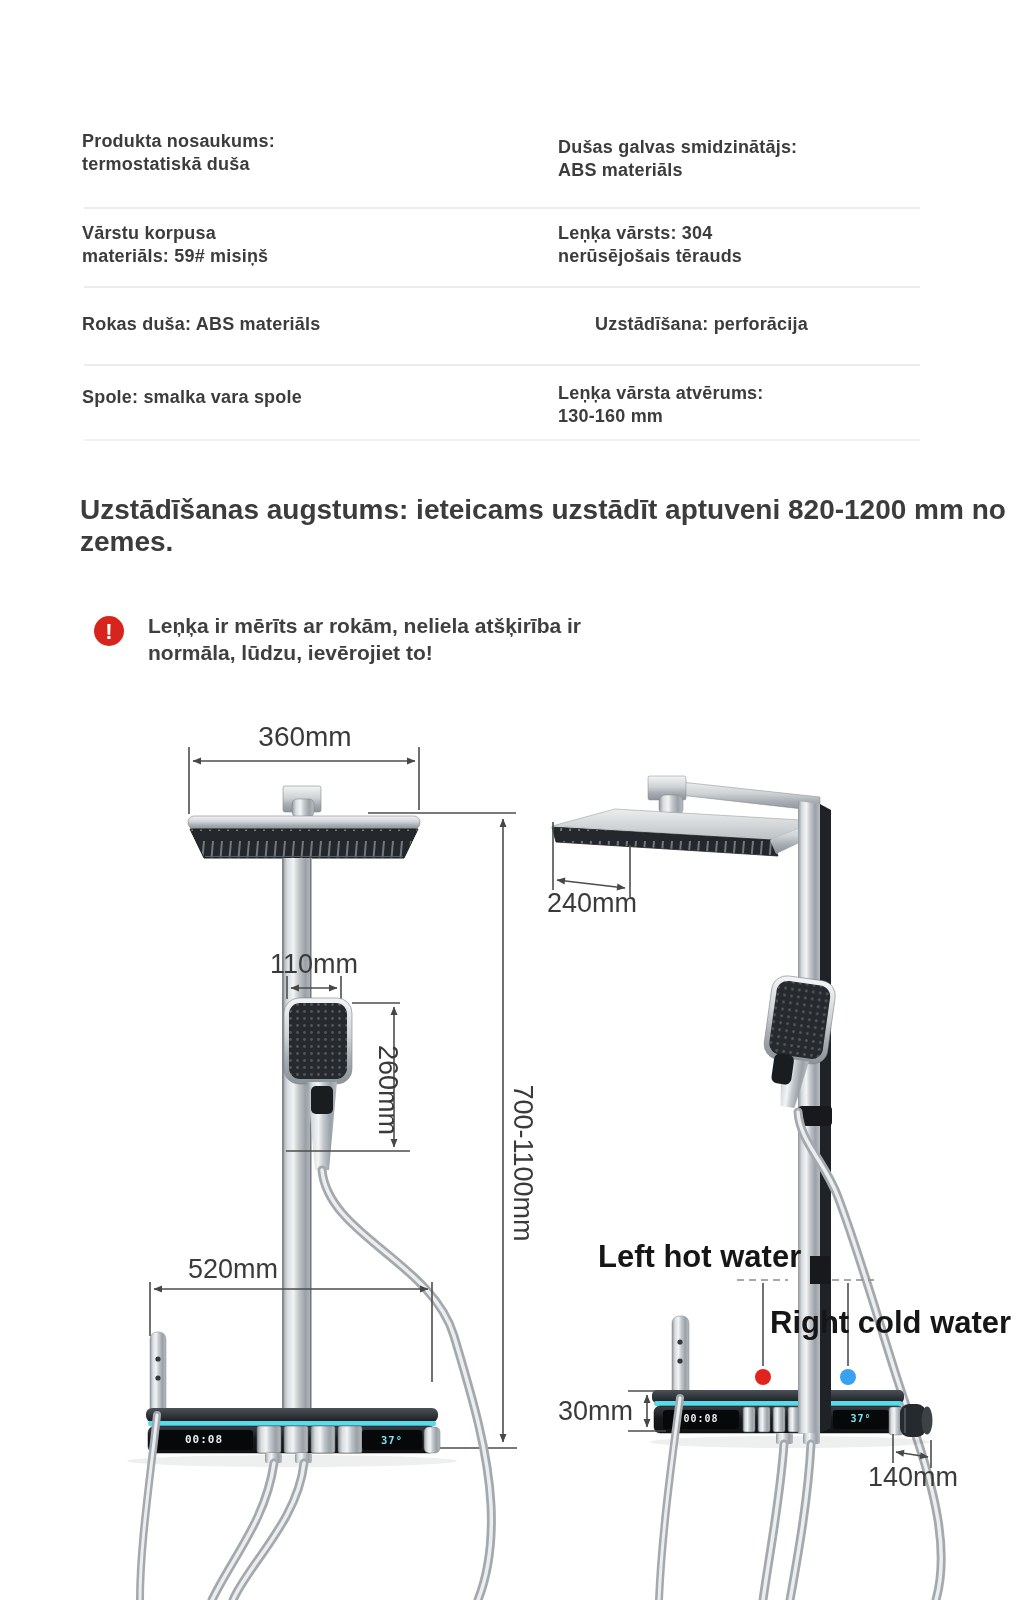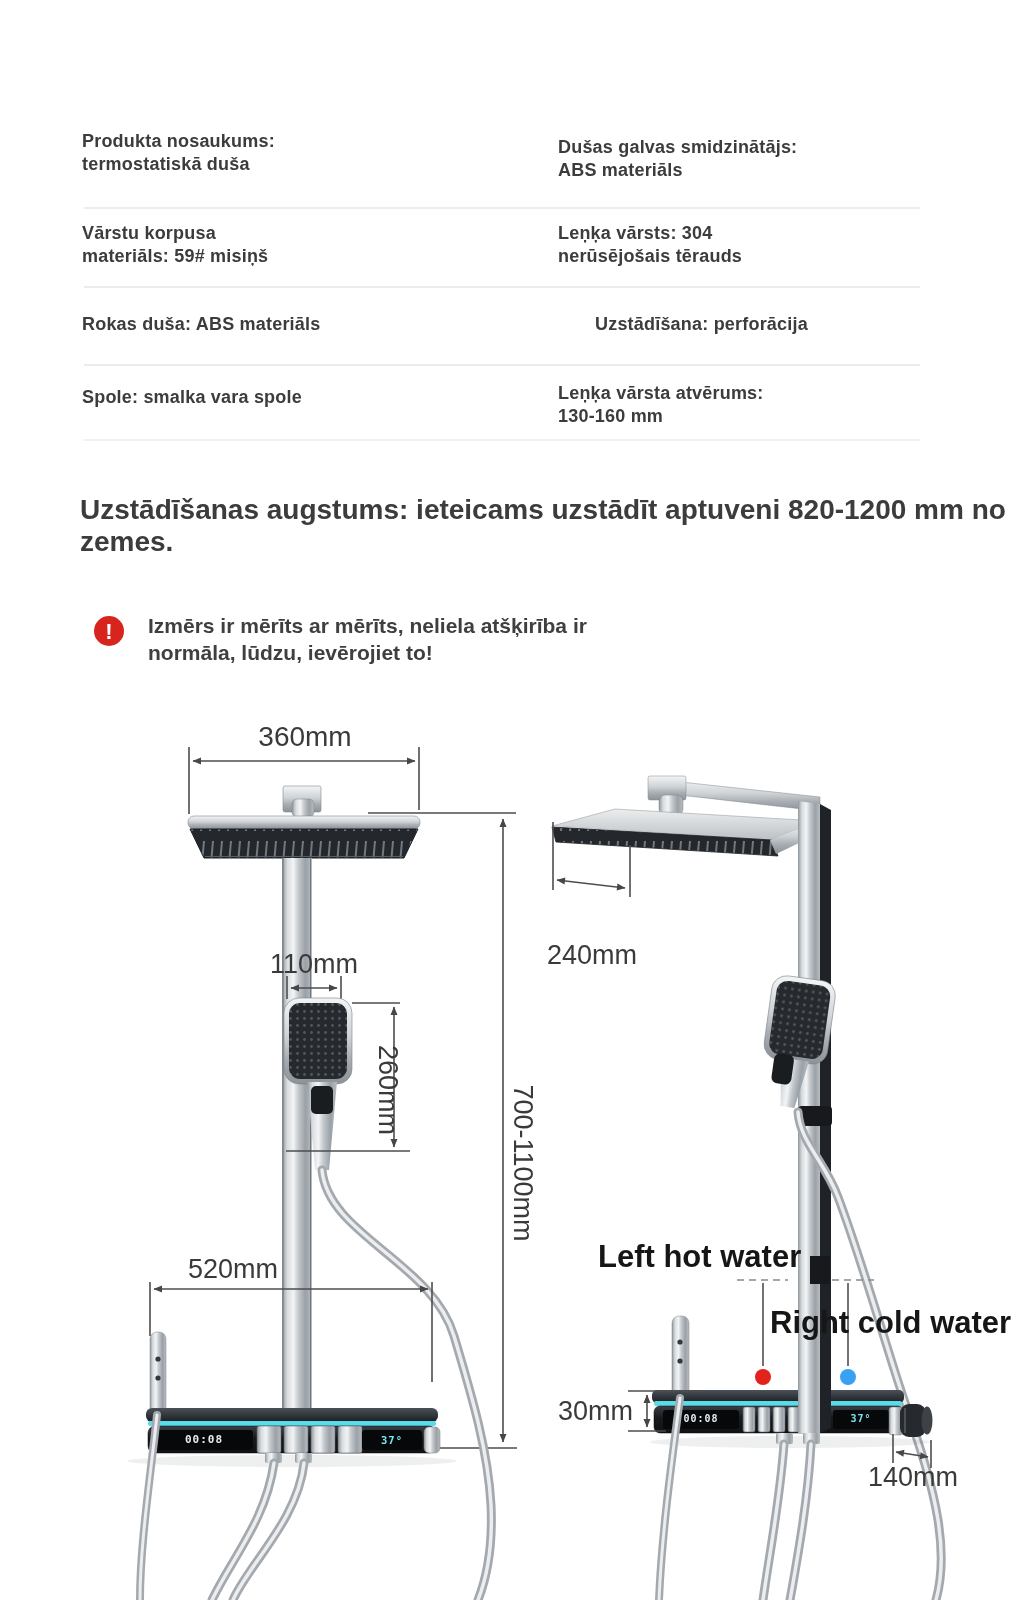--- a/index.html
+++ b/index.html
@@ -51,21 +51,21 @@
   <div class="divider faint" style="top:439px;"></div>
 
   <div class="note">Uzstādīšanas augstums: ieteicams uzstādīt aptuveni 820-1200 mm no zemes.</div>
 
   <div class="warn-icon">
     <svg width="32" height="32" viewBox="0 0 32 32">
       <circle cx="16" cy="16" r="15" fill="#d7251d"></circle>
       <text x="16" y="24" text-anchor="middle" font-size="22" font-weight="bold" fill="#ffffff" font-family="Liberation Sans, sans-serif">!</text>
     </svg>
   </div>
-  <div class="warn-text">Izmērs ir mērīts ar mērīts, neliela atšķirība ir
+  <div class="warn-text">Leņķa ir mērīts ar rokām, neliela atšķirība ir
 normāla, lūdzu, ievērojiet to!</div>
 
   <svg class="art" width="1033" height="1600" viewBox="0 0 1033 1600">
     <defs>
       <linearGradient id="chromeV" x1="0" y1="0" x2="1" y2="0">
         <stop offset="0" stop-color="#8e969c"></stop>
           <stop offset=".18" stop-color="#d9dde0"></stop>
         <stop offset=".38" stop-color="#f2f4f5"></stop>
           <stop offset=".55" stop-color="#c3c8cc"></stop>
         <stop offset=".78" stop-color="#9aa1a7"></stop>
@@ -296,21 +296,21 @@
   <div class="dim big" style="left:240px;top:722px;width:130px;">360mm</div>
 
   <div class="dim" style="left:249px;top:950px;width:130px;">110mm</div>
 
   <div class="dim rot" style="left:402px;top:1030px;width:120px;">260mm</div>
 
   <div class="dim rot" style="left:537px;top:1083px;width:160px;">700-1100mm</div>
 
   <div class="dim" style="left:168px;top:1255px;width:130px;">520mm</div>
 
-  <div class="dim" style="left:527px;top:941px;width:130px;">240mm</div>
+  <div class="dim" style="left:527px;top:889px;width:130px;">240mm</div>
 
   <div class="water-label" style="left:598px;top:1239px;">Left hot water</div>
 
   <div class="water-label" style="left:770px;top:1305px;">Right cold water</div>
 
   <div class="dim right" style="left:558px;top:1397px;width:82px;">30mm</div>
 
   <div class="dim" style="left:848px;top:1463px;width:130px;">140mm</div>
 
   <div class="lcd time" style="left:155px;top:1433px;width:98px;font-size:11px;">00:08</div>

